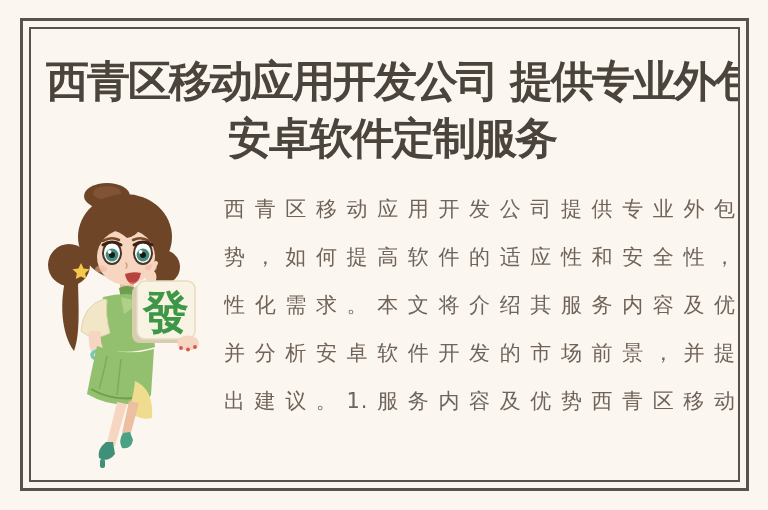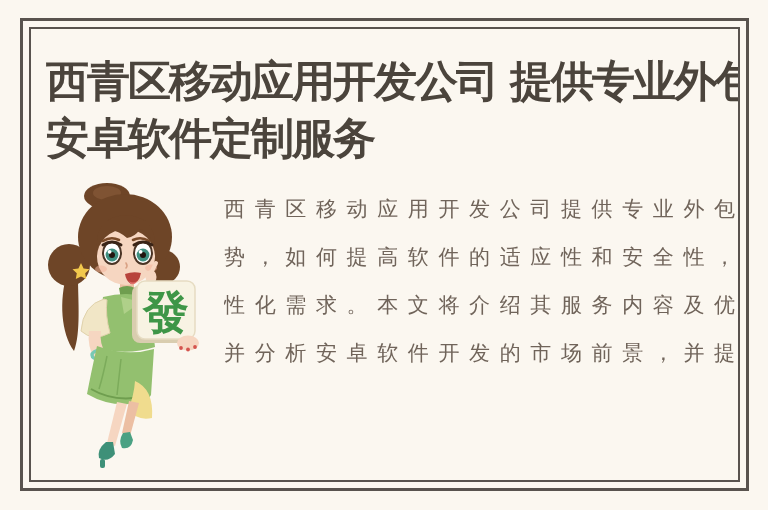--- a/index.html
+++ b/index.html
@@ -23,20 +23,21 @@
   .content { position: absolute; left: 31px; top: 29px; right: 30px; bottom: 30px; overflow: hidden; }
 
   .title {
     margin: 0; padding: 24px 0 0 15px;
     font-family: "DejaVu Serif", "Liberation Serif", serif;
     font-weight: bold; font-style: normal;
     font-size: 43px; line-height: 57px;
     letter-spacing: -2px;
     color: var(--title, #4B443C);
     white-space: nowrap;
+    text-align: center;
   }
   .title .t-line { display: block; }
 
   .body-row { display: flex; align-items: flex-start; margin-top: 12px; }
   .mascot { flex: 0 0 175px; width: 175px; height: 290px; margin: 2px 0 0 6px; }
   .paragraph {
     flex: 1; margin-left: 12px; padding: 6px 2px 0 0;
     font-size: 21px; line-height: 48px;
     letter-spacing: 1px;
     color: var(--body, #70645A);
@@ -161,17 +162,18 @@
           <circle cx="151" cy="168.5" r="1.9" fill="#D4544E"></circle>
           <circle cx="158" cy="166" r="1.9" fill="#D4544E"></circle>
         </g>
       </svg>
 
       <div class="paragraph">
         <div class="p-line">西青区移动应用开发公司提供专业外包</div>
         <div class="p-line">势，如何提高软件的适应性和安全性，</div>
         <div class="p-line">性化需求。本文将介绍其服务内容及优</div>
         <div class="p-line">并分析安卓软件开发的市场前景，并提</div>
+        <div class="p-line">出建议。1.服务内容及优势西青区移动</div>
       </div>
 
     </div>
   </div>
 </div>
 
 </body></html>

